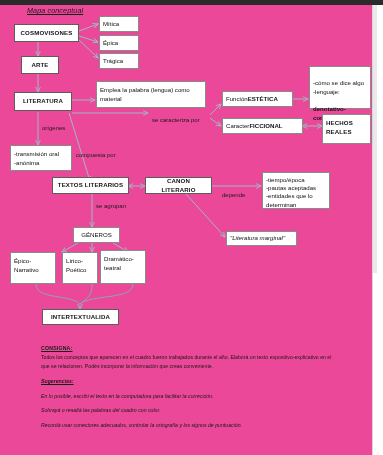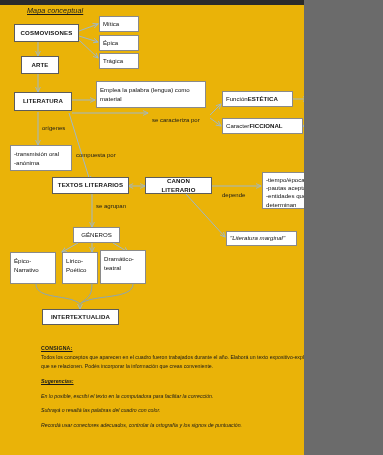--- a/index.html
+++ b/index.html
@@ -1,17 +1,17 @@
 <!DOCTYPE html>
 <html><head>
 <meta charset="utf-8">
 <style>
   html,body{margin:0;padding:0;background:#6b6b6b;}
   body{font-family:"Liberation Sans", sans-serif;}
-  .page{position:relative;width:304px;height:455px;background:#eab308;overflow:hidden;}
+  .page{position:relative;width:383px;height:455px;background:#ec4899;overflow:hidden;}
   .topbar{position:absolute;left:0;top:0;width:383px;height:5px;background:#2b2b2b;}
   .rightedge{position:absolute;left:372px;top:5px;width:11px;height:450px;background:#ffffff;border-left:1px solid #d8d8d8;}
   .rightshade{position:absolute;left:373px;top:5px;width:4px;height:268px;background:#e9e9e9;}
 
   .title{position:absolute;left:27px;top:6px;font-style:italic;font-size:7.2px;color:#1a1a1a;
          text-decoration:underline;letter-spacing:.1px;}
 
   .box{position:absolute;box-sizing:border-box;border:1px solid #8a8a8a;background:#ffffff;
        font-size:6.1px;color:#111;line-height:1.45;padding:2px 3px;}
   .box.b{font-weight:bold;letter-spacing:.15px;}

